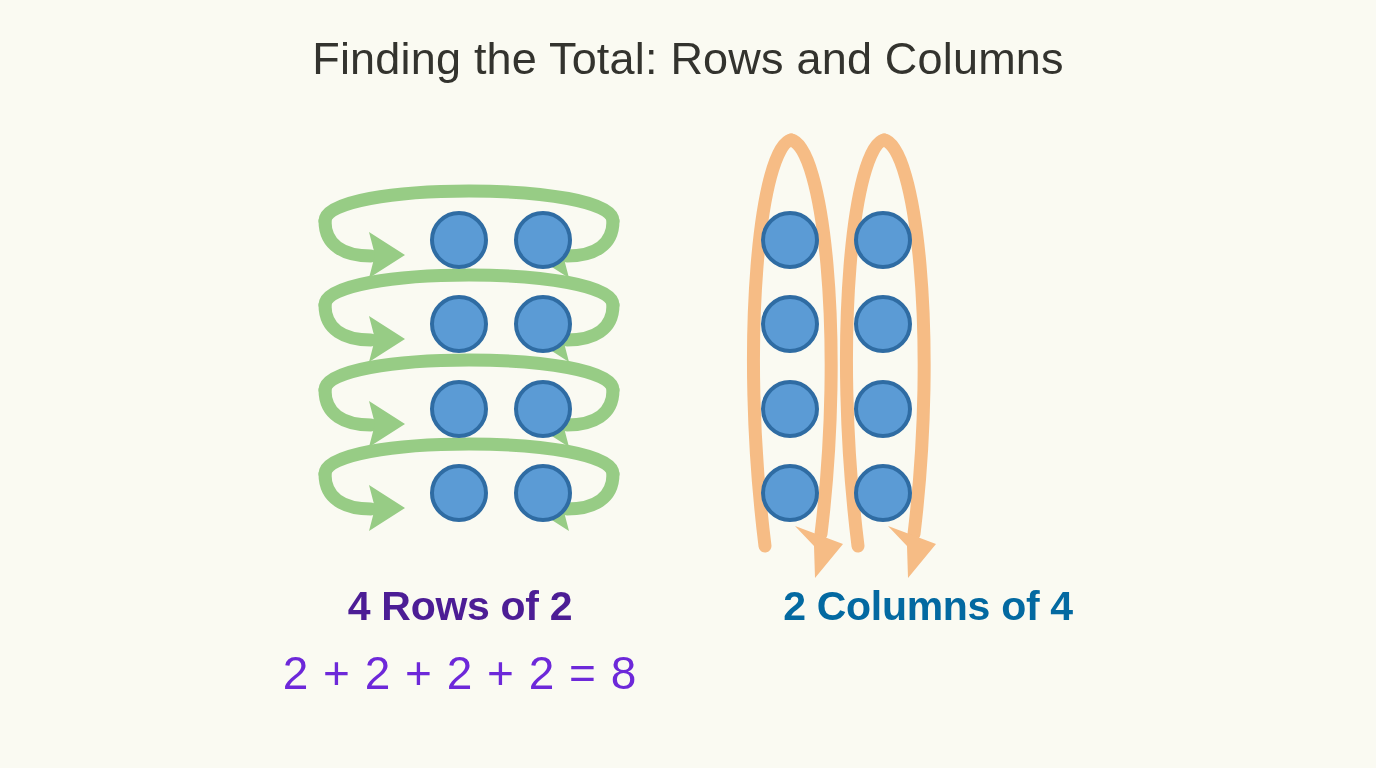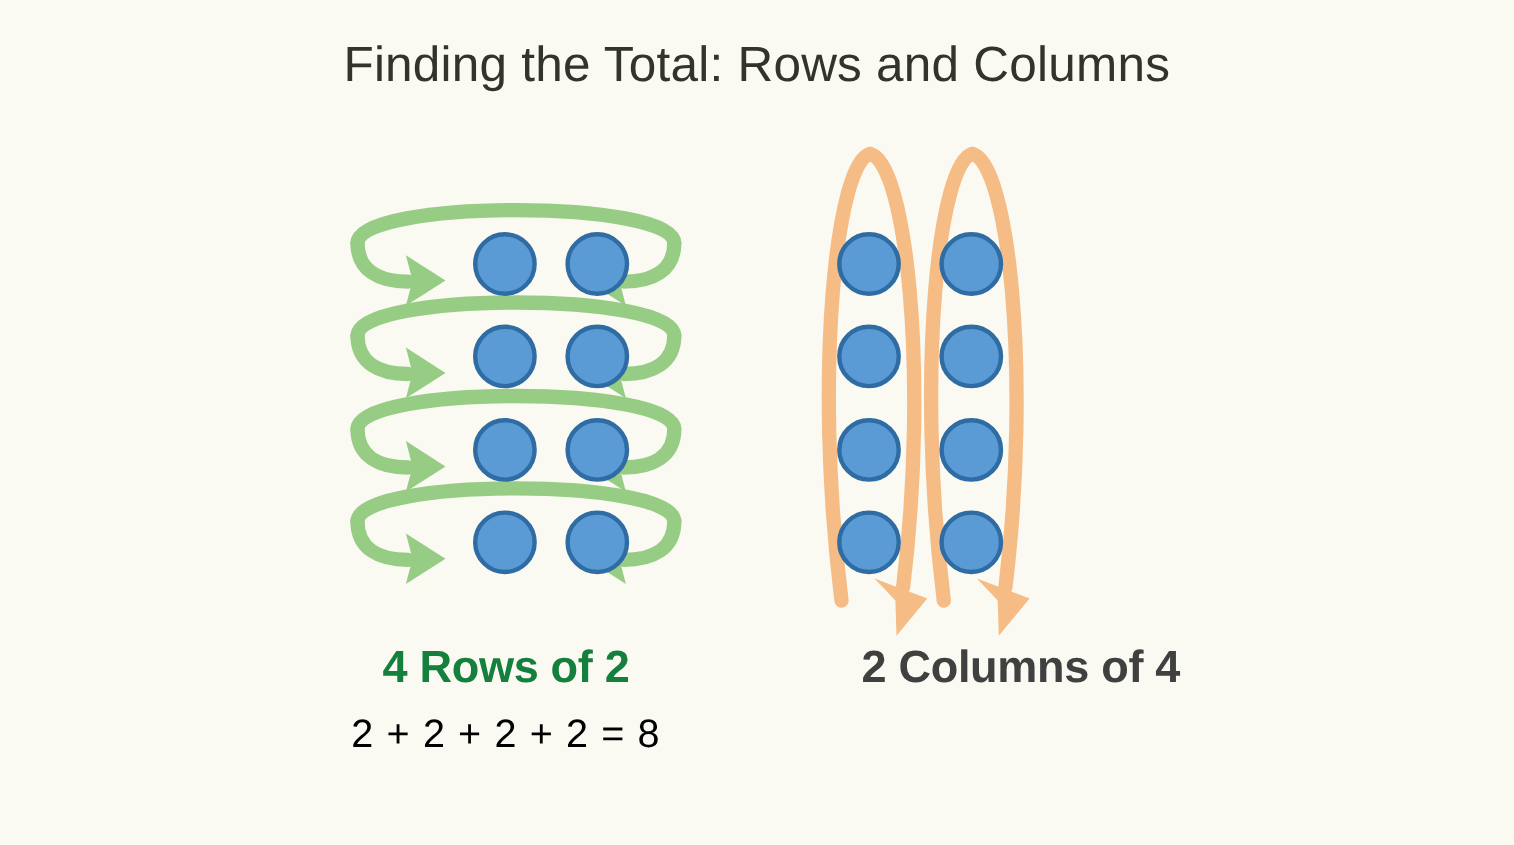--- a/index.html
+++ b/index.html
@@ -44,37 +44,37 @@
     position: absolute;
     text-align: center;
     white-space: nowrap;
   }
   .caption-title {
     font-size: 41px;
     font-weight: 700;
     letter-spacing: -0.3px;
   }
   .caption-equation {
-    font-size: 36px;
+    font-size: 46px;
     font-weight: 400;
-    color: #000000;
+    color: #6d28d9;
     letter-spacing: 1px;
   }
   #rows-caption {
     left: 250px;
     top: 583px;
     width: 420px;
   }
   #cols-caption {
     left: 718px;
     top: 583px;
     width: 420px;
   }
-  #rows-caption .caption-title { color: #15803d; }
-  #cols-caption .caption-title { color: #404040; }
+  #rows-caption .caption-title { color: #4c1d95; }
+  #cols-caption .caption-title { color: #0369a1; }
   .caption-equation { margin-top: 16px; }
 </style>
 </head>
 <body>
 
 <div id="stage">
 
   <div id="title">Finding the Total: Rows and Columns</div>
 
   <svg class="diagram-svg" viewBox="0 0 1376 768">

